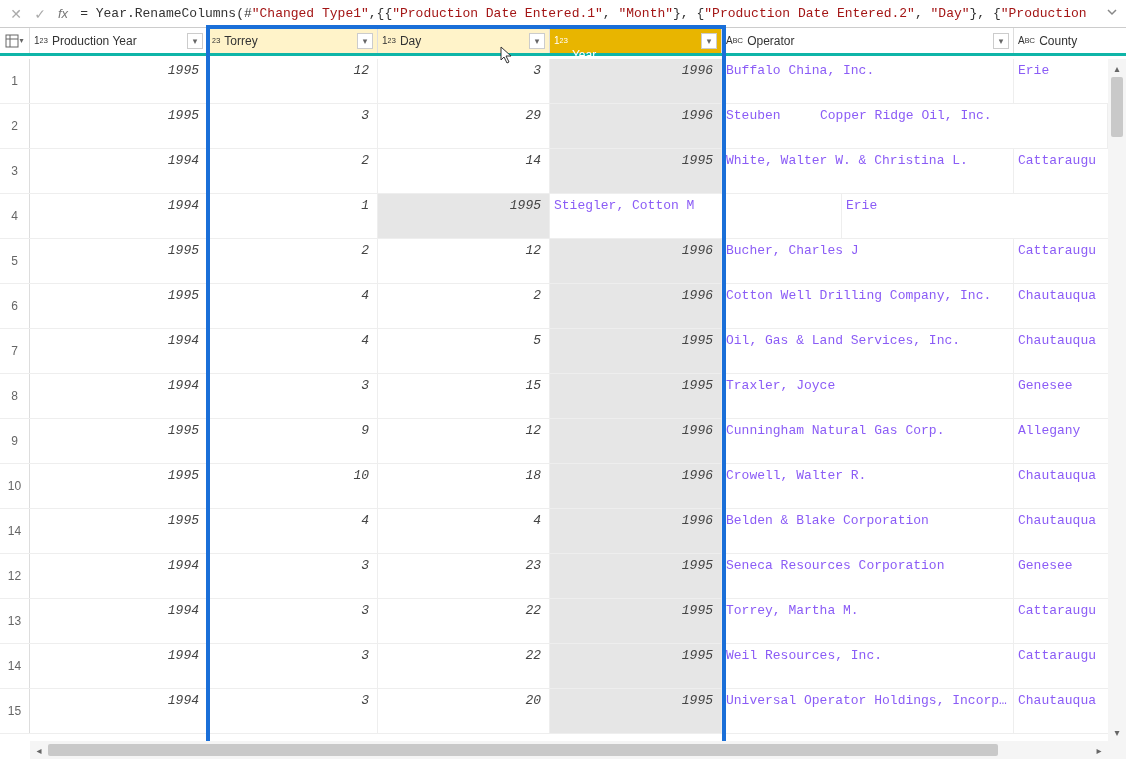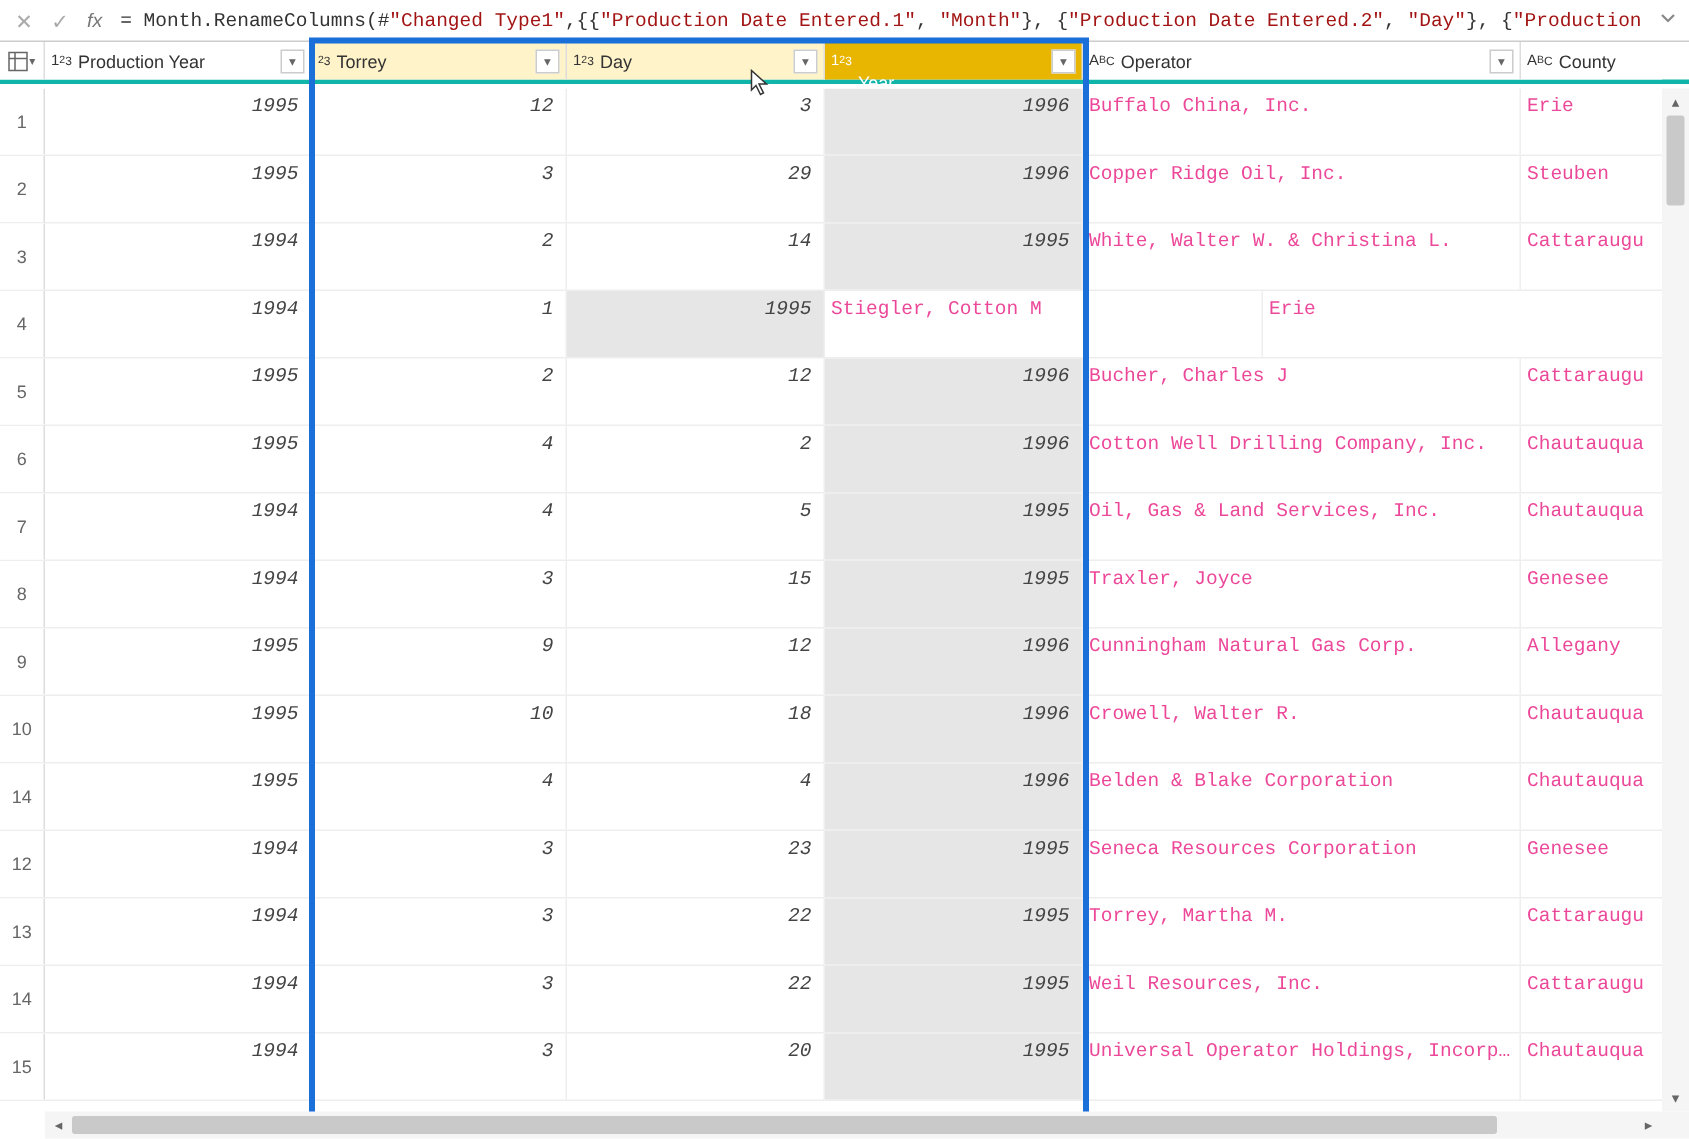--- a/index.html
+++ b/index.html
@@ -159,21 +159,21 @@
   .cell.num {
     justify-content: flex-end;
     font-family: Consolas, "Courier New", monospace;
     font-style: italic;
     color: #444;
     font-size:13px;
   }
   .cell.text {
     justify-content: flex-start;
     font-family: Consolas, "Courier New", monospace;
-    color: #ec4899;
+    color: #8b5cf6;
     font-size:13px;
     white-space: nowrap;
     overflow: hidden;
   }
   .cell.sel-col { background: #e6e6e6; }
   .c-prodyear { width: 178px; }
   .c-month   { width: 170px; }
   .c-day     { width: 172px; }
   .c-year    { width: 172px; }
   .c-operator{ width: 292px; }
@@ -217,21 +217,21 @@
 </head>
 <body>
 
 <div class="container">
 
   <div class="formula-bar">
     <div class="fb-btn cancel">✕</div>
     <div class="fb-btn confirm">✓</div>
     <div class="fb-fx">fx</div>
     <div class="formula-text">
-      <span>= Month.RenameColumns(#</span><span class="tk-str">"Changed Type1"</span><span>,{{</span><span class="tk-str">"Production Date Entered.1"</span><span>, </span><span class="tk-str">"Month"</span><span>}, {</span><span class="tk-str">"Production Date Entered.2"</span><span>, </span><span class="tk-str">"Day"</span><span>}, {</span><span class="tk-str">"Production</span>
+      <span>= Year.RenameColumns(#</span><span class="tk-str">"Changed Type1"</span><span>,{{</span><span class="tk-str">"Production Date Entered.1"</span><span>, </span><span class="tk-str">"Month"</span><span>}, {</span><span class="tk-str">"Production Date Entered.2"</span><span>, </span><span class="tk-str">"Day"</span><span>}, {</span><span class="tk-str">"Production</span>
     </div>
     <div class="fb-expand">
       <svg width="12" height="12" viewBox="0 0 12 12">
           <path d="M2 4 L6 8 L10 4" fill="none" stroke="#888" stroke-width="1.5"></path>
         </svg>
     </div>
   </div>
 
   <div class="grid-area">
 
@@ -316,22 +316,22 @@
           <div class="cell num c-year sel-col">1996</div>
           <div class="cell text c-operator">Buffalo China, Inc.</div>
           <div class="cell text c-county" style="border-right:none;">Erie</div>
         </div>
         <div class="row">
           <div class="rownum">2</div>
           <div class="cell num c-prodyear">1995</div>
           <div class="cell num c-month">3</div>
           <div class="cell num c-day">29</div>
           <div class="cell num c-year sel-col">1996</div>
+          <div class="cell text c-county" style="border-right:none;">Steuben</div>
           <div class="cell text c-operator">Copper Ridge Oil, Inc.</div>
-          <div class="cell text c-county" style="border-right:none;">Steuben</div>
         </div>
         <div class="row">
           <div class="rownum">3</div>
           <div class="cell num c-prodyear">1994</div>
           <div class="cell num c-month">2</div>
           <div class="cell num c-day">14</div>
           <div class="cell num c-year sel-col">1995</div>
           <div class="cell text c-operator">White, Walter W. &amp; Christina L.</div>
           <div class="cell text c-county" style="border-right:none;">Cattaraugu</div>
         </div>

